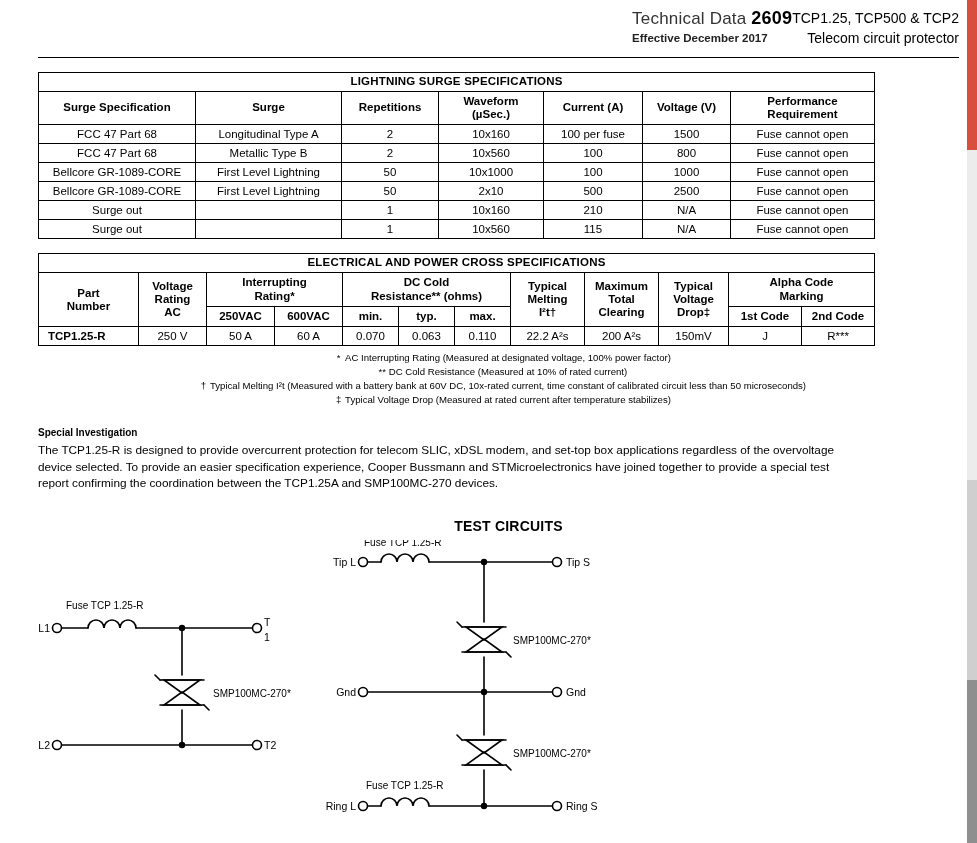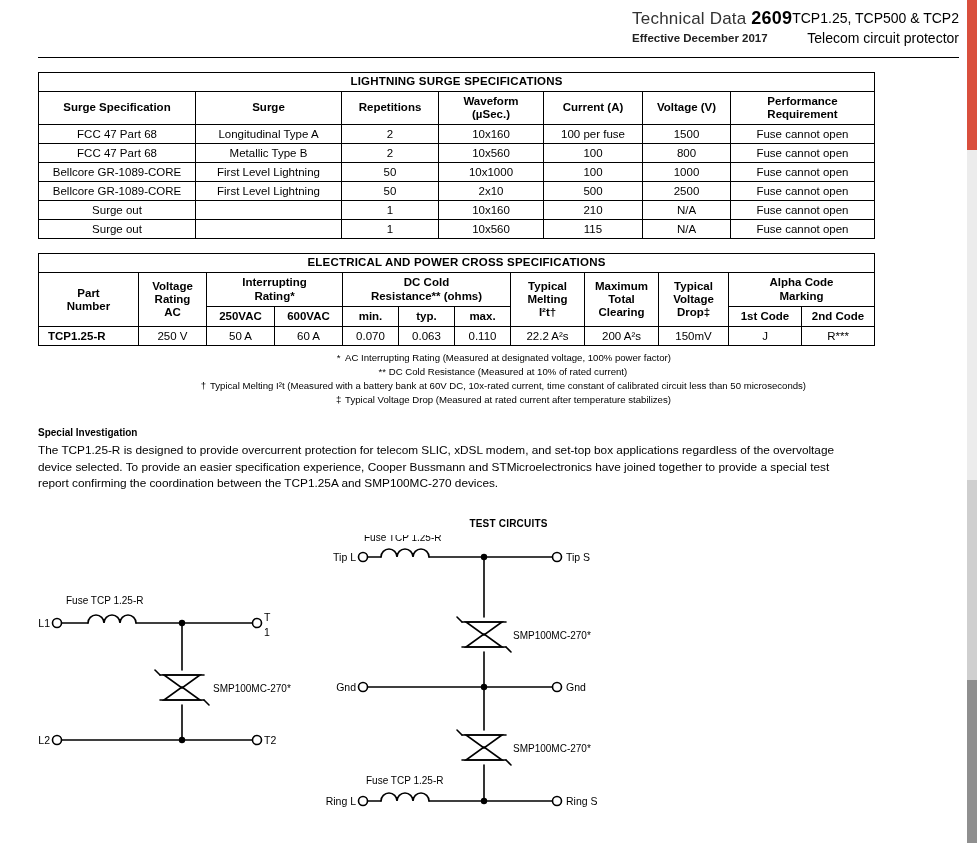--- a/index.html
+++ b/index.html
@@ -114,21 +114,21 @@
   }
   .special p {
     margin: 0;
     font-size: 11.8px;
     line-height: 1.42;
   }
   
   .tc-title {
     margin-top: 26px;
     text-align: center;
-    font-size: 10px;
+    font-size: 14px;
     font-weight: bold;
     letter-spacing: 0.2px;
     padding-left: 40px;
   }
   .circuits {
     position: relative;
     width: 977px;
     height: 330px;
     margin-top: 6px;
   }

